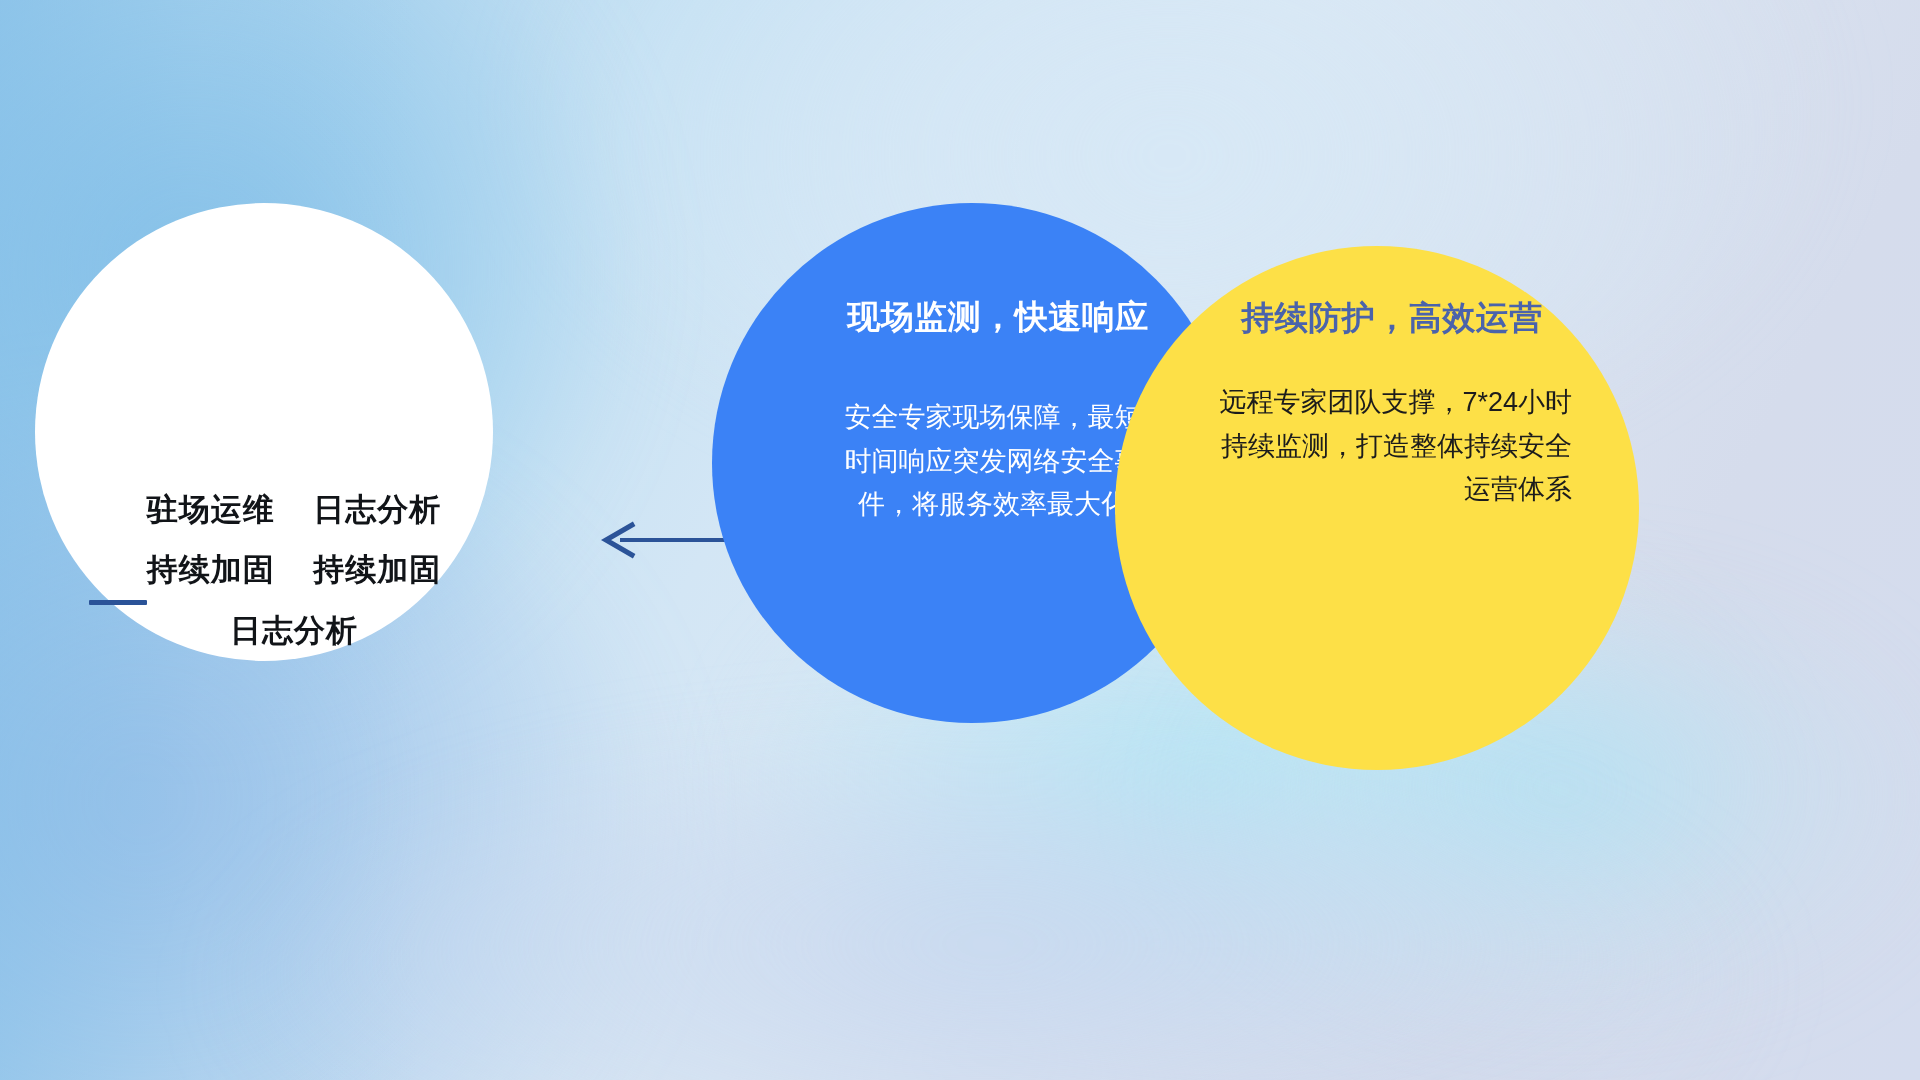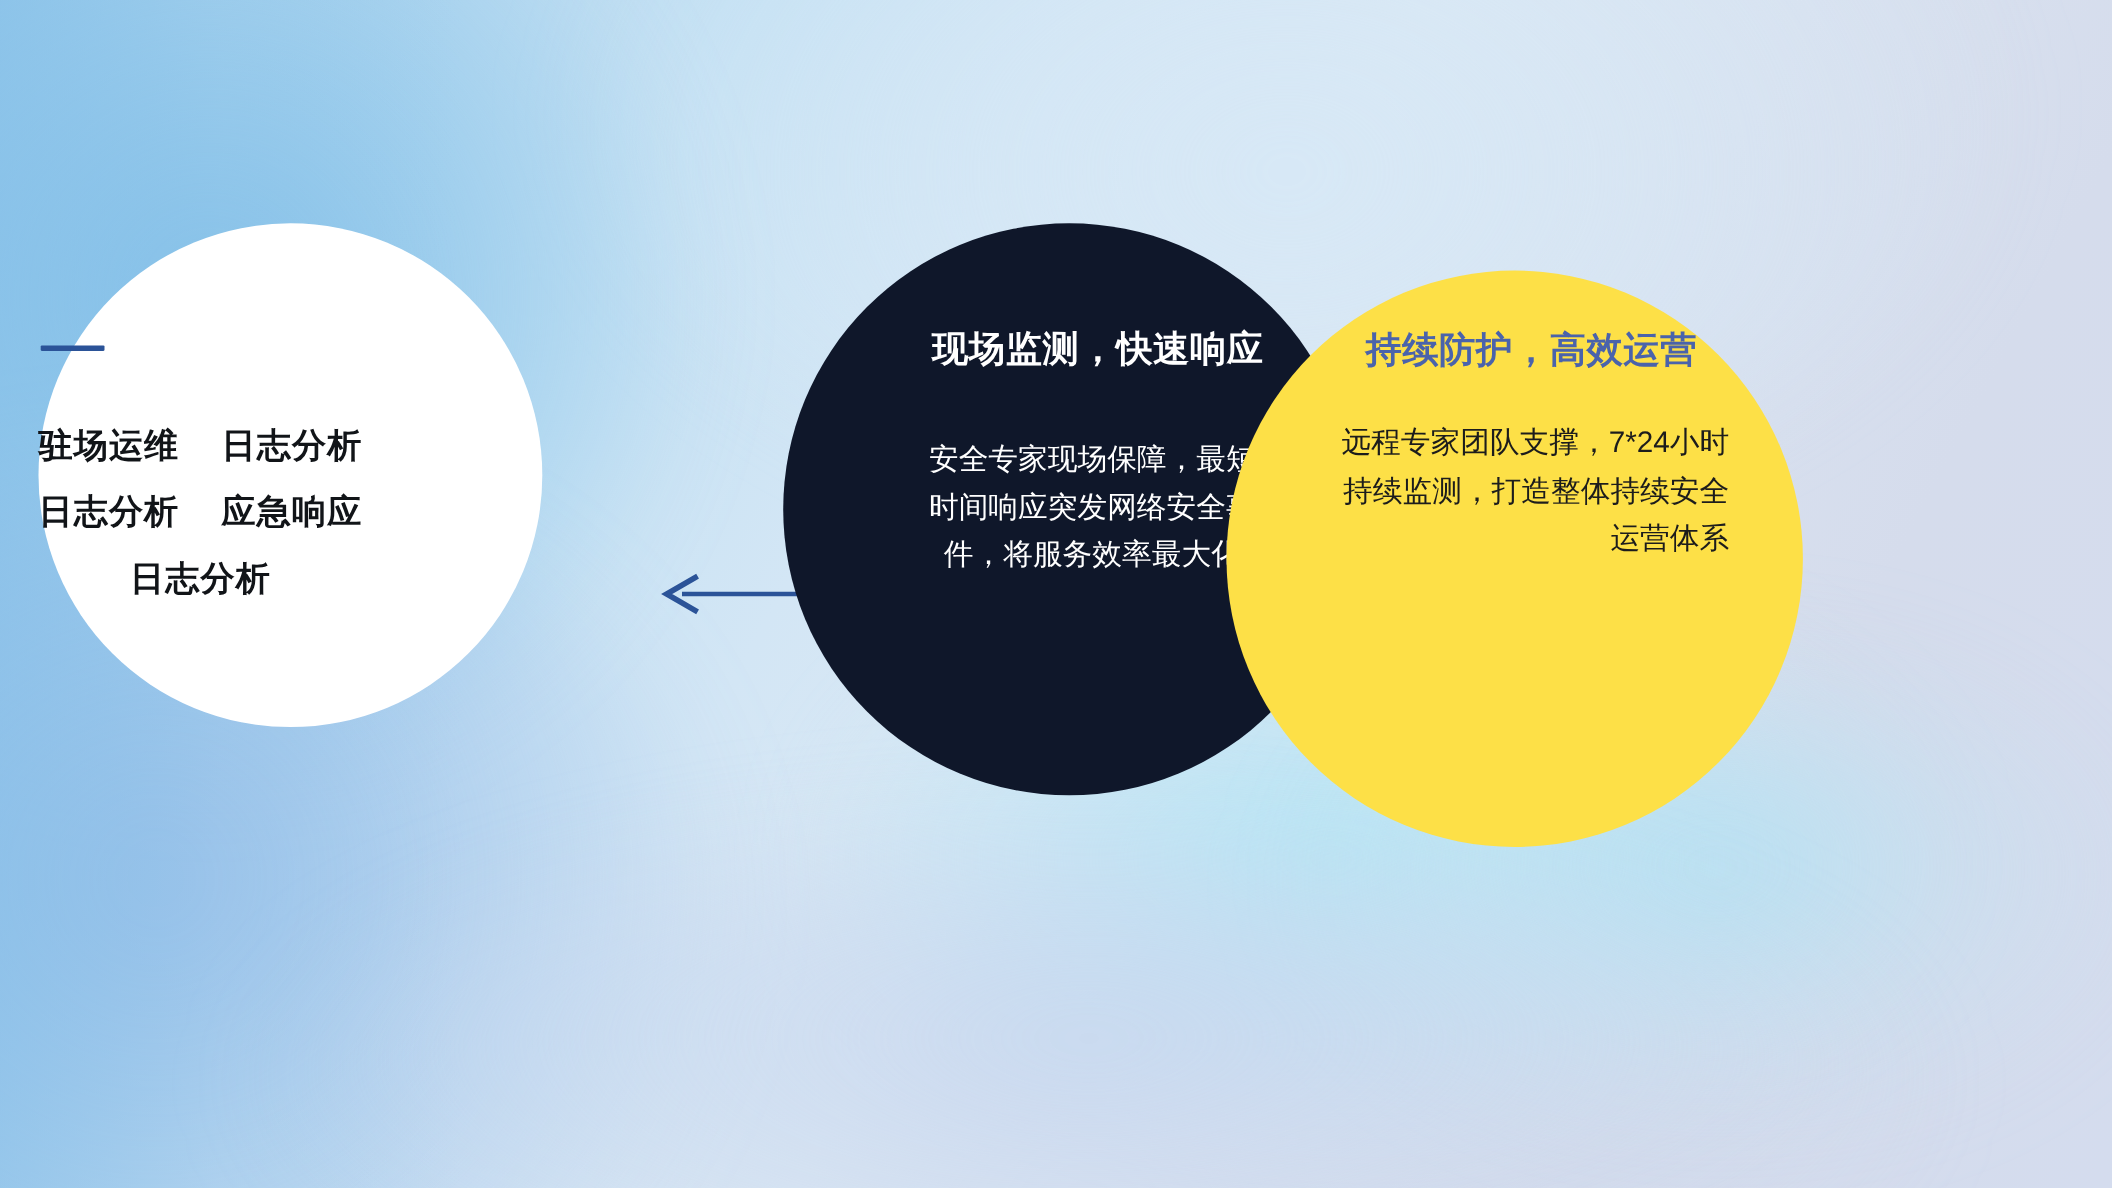--- a/index.html
+++ b/index.html
@@ -142,22 +142,22 @@
     background: #ffffff;
     z-index: 4;
   }
   .circle-left .inner {
     position: absolute;
     left: 0;
     right: 0;
     top: 0;
     bottom: 0;
     display: flex;
-    flex-direction: column;
-    align-items: flex-start;
+    flex-direction: row;
+    align-items: flex-end;
     justify-content: center;
     padding-top: 6px;
   }
   .accent-dash {
     width: 58px;
     height: 5px;
     border-radius: 1px;
     margin-bottom: 56px;
     margin-left: 2px;
   }
@@ -171,21 +171,21 @@
   }
   .left-lines .line {
     white-space: pre;
   }
 
   .circle-blue {
     left: 712px;
     top: 203px;
     width: 520px;
     height: 520px;
-    background: #0f172a;
+    background: #3b82f6;
     z-index: 5;
   }
   .circle-blue .inner {
     position: absolute;
     inset: 0;
     display: flex;
     flex-direction: column;
     align-items: center;
     padding: 92px 58px 0 58px;
     box-sizing: border-box;
@@ -272,21 +272,21 @@
       <line x1="278" y1="25" x2="22" y2="25" stroke="#2b5398" stroke-width="4"></line>
       <polyline points="34,10 8,25 34,40" fill="none" stroke="#2b5398" stroke-width="5" stroke-linecap="square" stroke-linejoin="miter"></polyline>
     </svg>
   </div>
 
   <div class="circle circle-left">
     <div class="inner">
       <div class="accent-dash" style="background:#2b5398"></div>
       <div class="left-lines">
         <div class="line">驻场运维    日志分析</div>
-        <div class="line">日志分析    应急响应</div>
+        <div class="line">持续加固    持续加固</div>
         <div class="line">日志分析</div>
       </div>
     </div>
   </div>
 
   <div class="circle circle-blue">
     <div class="inner">
       <div class="blue-title">现场监测，快速响应</div>
       <div class="blue-body">安全专家现场保障，最短时间响应突发网络安全事件，将服务效率最大化</div>
     </div>

